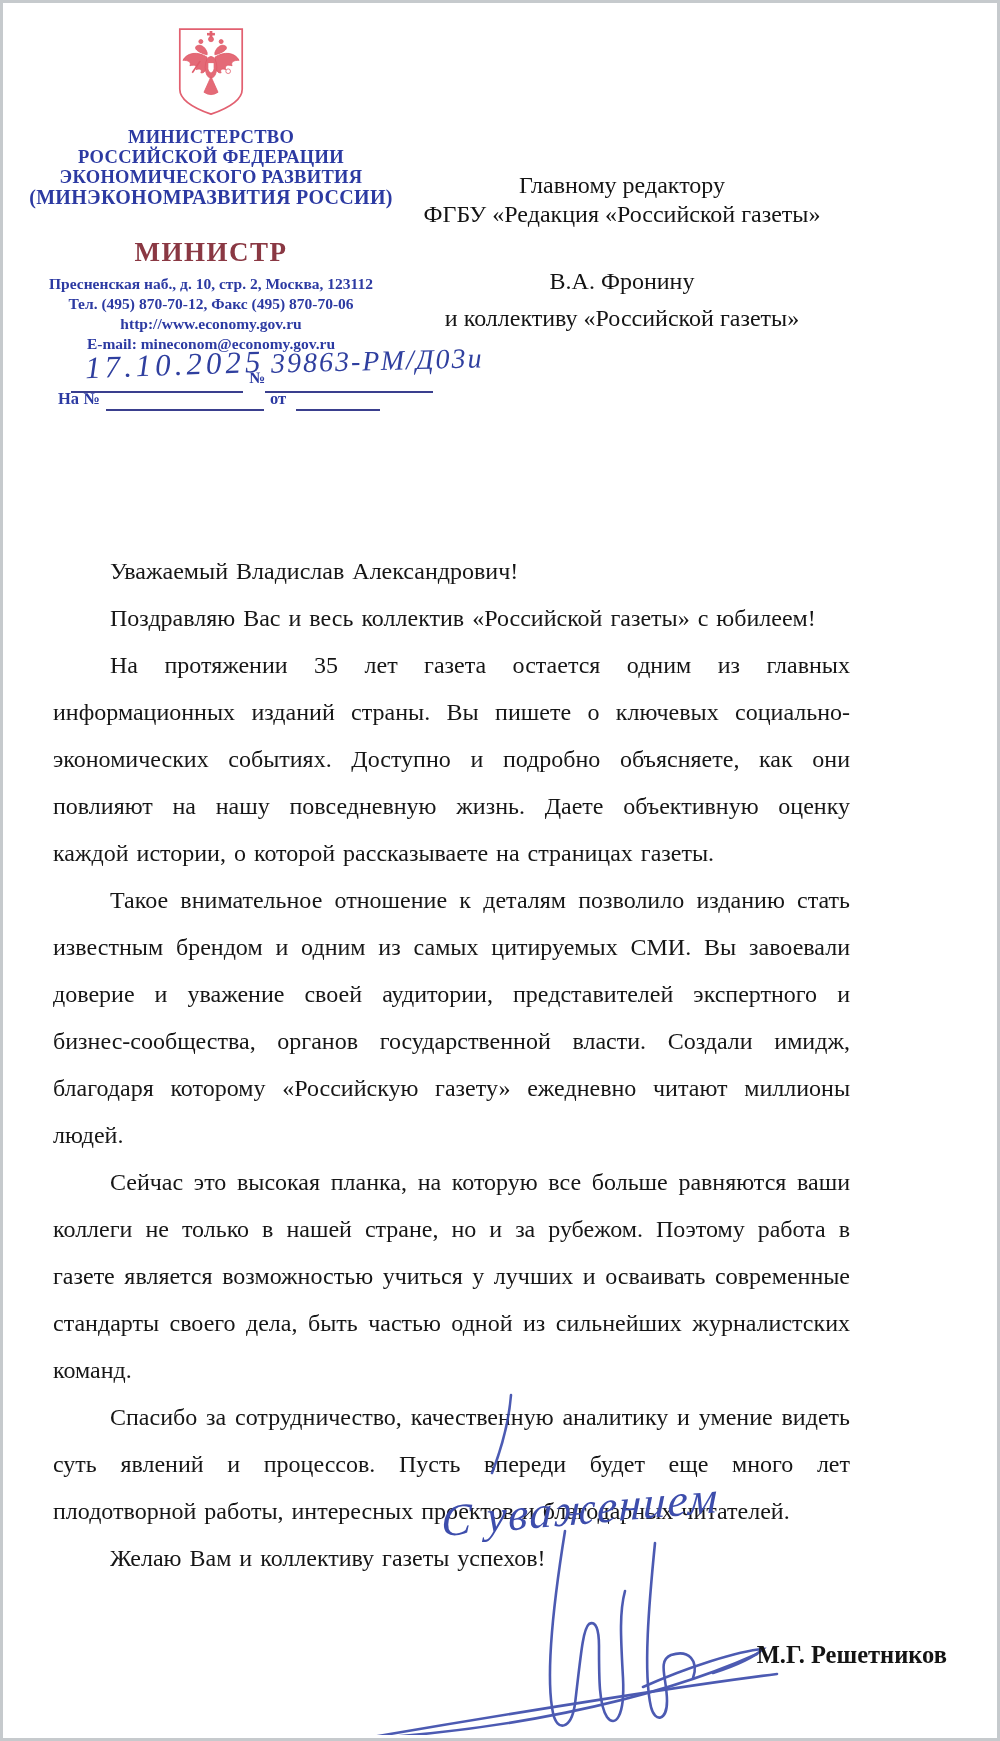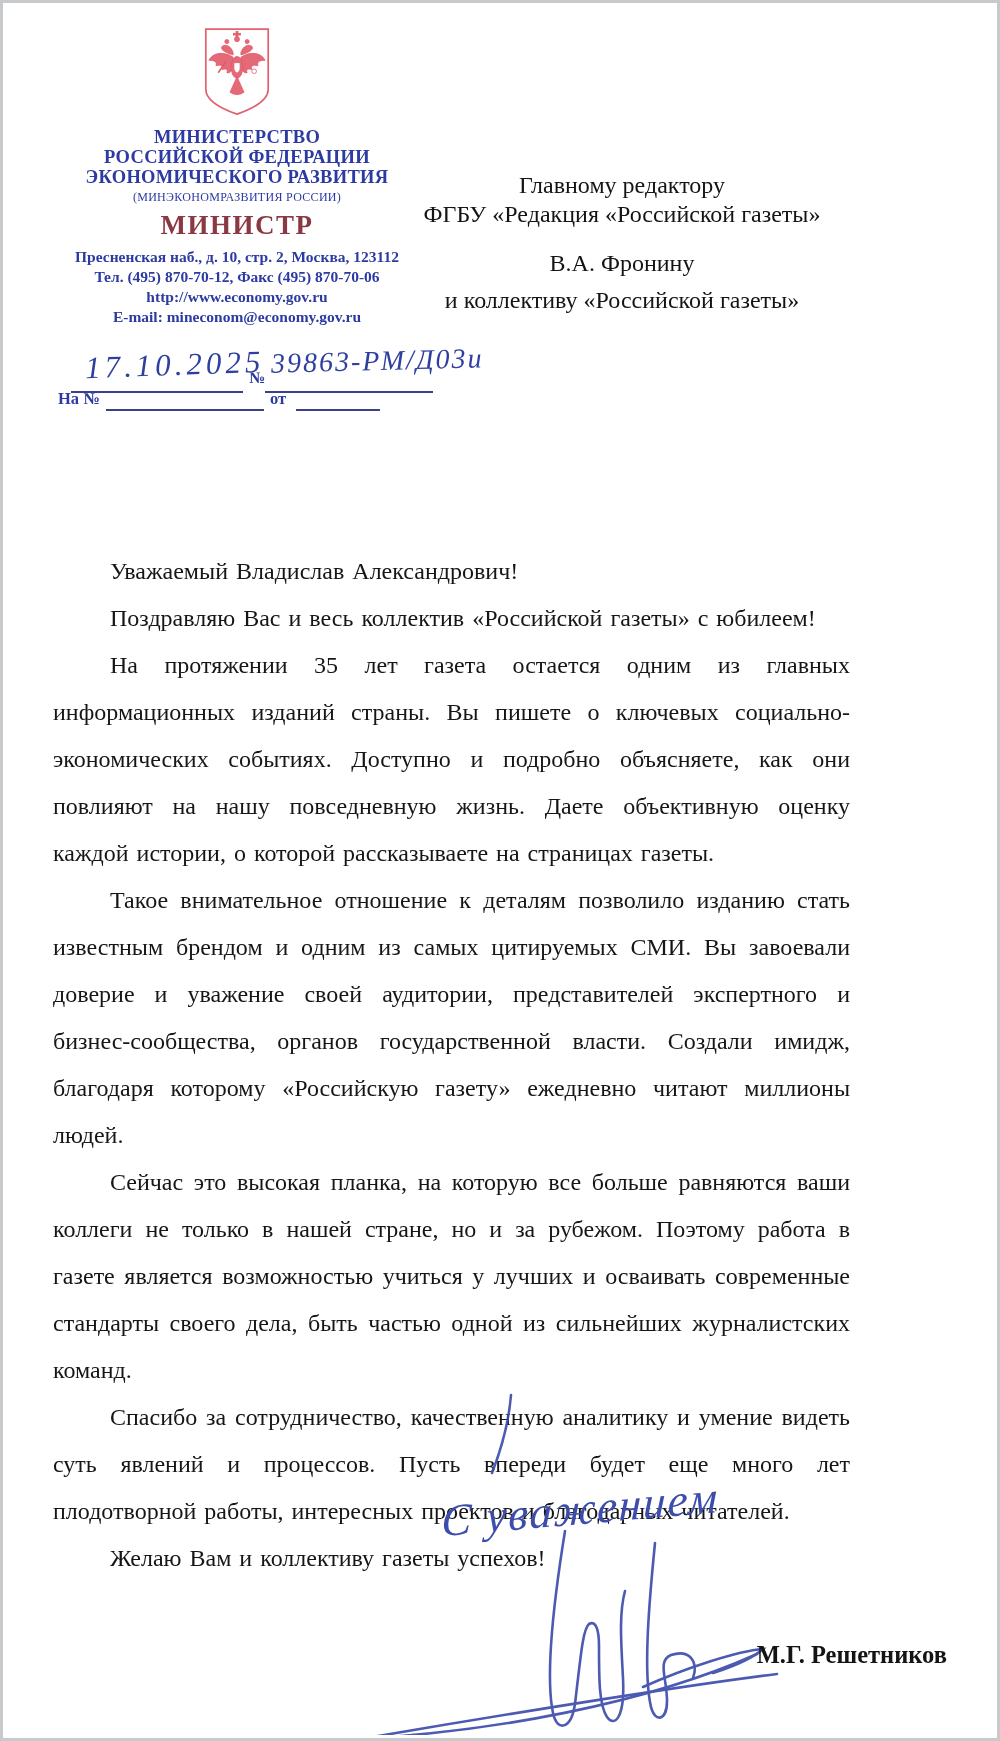--- a/index.html
+++ b/index.html
@@ -6,43 +6,43 @@
   .page{
     position:relative;
     width:994px;height:1735px;
     background:#ffffff;
     border:3px solid #c6cacd;
     font-family:"Liberation Serif", serif;
     color:#1c1c1c;
     overflow:hidden;
   }
   
-  .lh-left{position:absolute;left:48px;top:14px;width:372px;text-align:center;}
+  .lh-left{position:absolute;left:22px;top:14px;width:372px;text-align:center;}
   .emblem{width:78px;height:94px;margin:8px auto 2px auto;display:block;}
   .ministry{color:#2c3aa2;font-weight:bold;font-size:18.5px;line-height:20px;letter-spacing:.3px;margin-top:8px;white-space:nowrap;}
-  .ministry .paren{font-weight:normal;font-size:12px;}
-  .post-title{color:#8a3843;font-weight:bold;font-size:27px;letter-spacing:1.5px;margin-top:3px;}
+  .ministry .paren{font-weight:bold;font-size:20px;}
+  .post-title{color:#8a3843;font-weight:bold;font-size:27px;letter-spacing:1.5px;margin-top:30px;}
   .addr{color:#2c3aa2;font-weight:bold;font-size:15.5px;line-height:20px;margin-top:6px;white-space:nowrap;font-family:Liberation Serif, serif;}
   
   .req-row{position:absolute;left:50px;top:344px;width:410px;height:50px;}
   .hand{font-family:"Liberation Serif", serif;font-style:italic;color:#2f3f9f;}
   .out-date{position:absolute;left:32px;top:0px;font-size:31px;letter-spacing:4px;transform:rotate(-2deg);white-space:nowrap;}
   .num-sign{position:absolute;left:196px;top:22px;color:#2c3aa2;font-size:16px;font-weight:bold;}
   .out-num{position:absolute;left:218px;top:-2px;font-size:28px;letter-spacing:2px;transform:rotate(-1.5deg);white-space:nowrap;}
   .uline{position:absolute;height:0;border-bottom:2px solid #3a3f8e;}
   .ul1{left:18px;top:44px;width:172px;}
   .ul2{left:212px;top:44px;width:168px;}
   .nano-row{position:absolute;left:55px;top:386px;width:330px;height:30px;color:#2c3aa2;font-size:16.5px;font-weight:bold;}
   .nano-label{position:absolute;left:0;top:0;}
   .ot-label{position:absolute;left:212px;top:0;}
   .ul3{left:48px;top:20px;width:158px;border-bottom-color:#3a3f8e;}
   .ul4{left:238px;top:20px;width:84px;border-bottom-color:#3a3f8e;}
   
   .addressee{position:absolute;left:418px;top:168px;width:402px;text-align:center;font-size:24px;line-height:29px;color:#141414;}
-  .addressee .gap-md{margin-top:20px;}
+  .addressee .gap-md{margin-top:38px;}
   .addressee .gap-sm{margin-top:8px;}
   
   .body-text{position:absolute;left:50px;top:545px;width:797px;font-size:24px;line-height:47px;color:#161616;word-spacing:2px;}
   .salutation{text-align:center;margin:0 0 29px 0;}
   .body-text p{margin:0;text-align:justify;text-indent:57px;}
   
   .closing-hw{
     position:absolute;left:438px;top:1480px;
     font-style:italic;color:#3d4dac;
     font-size:45px;letter-spacing:2px;

